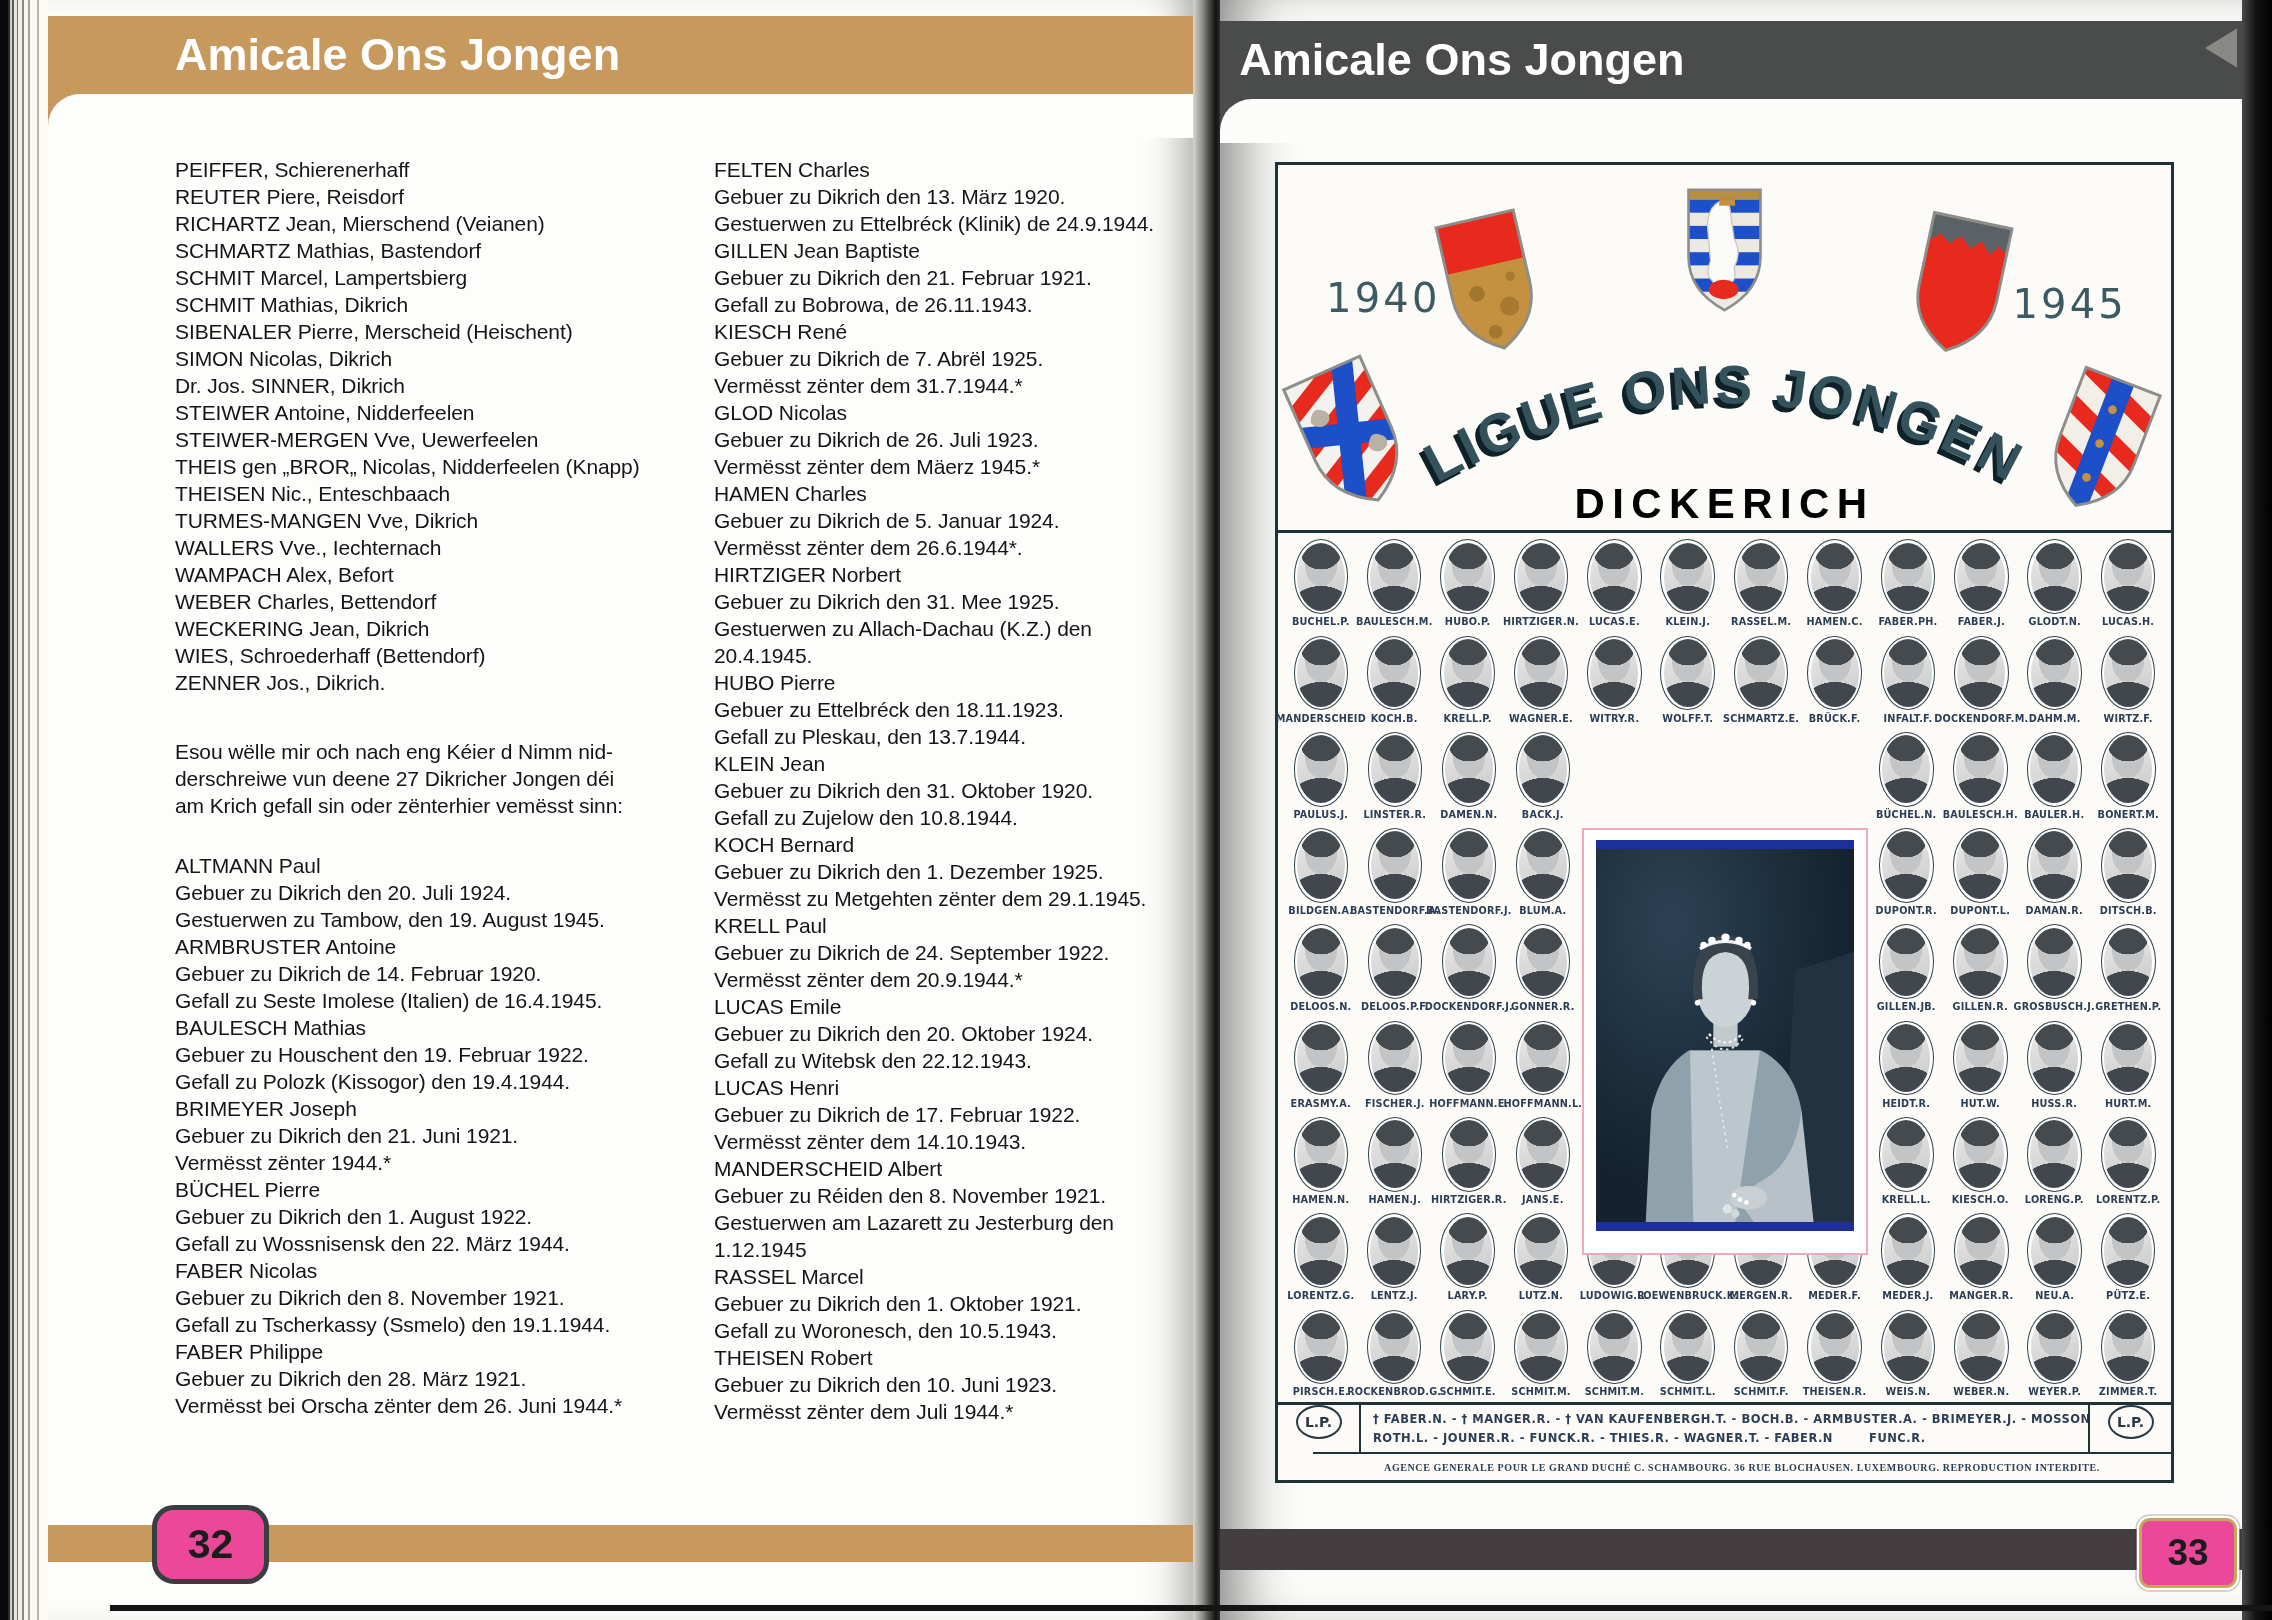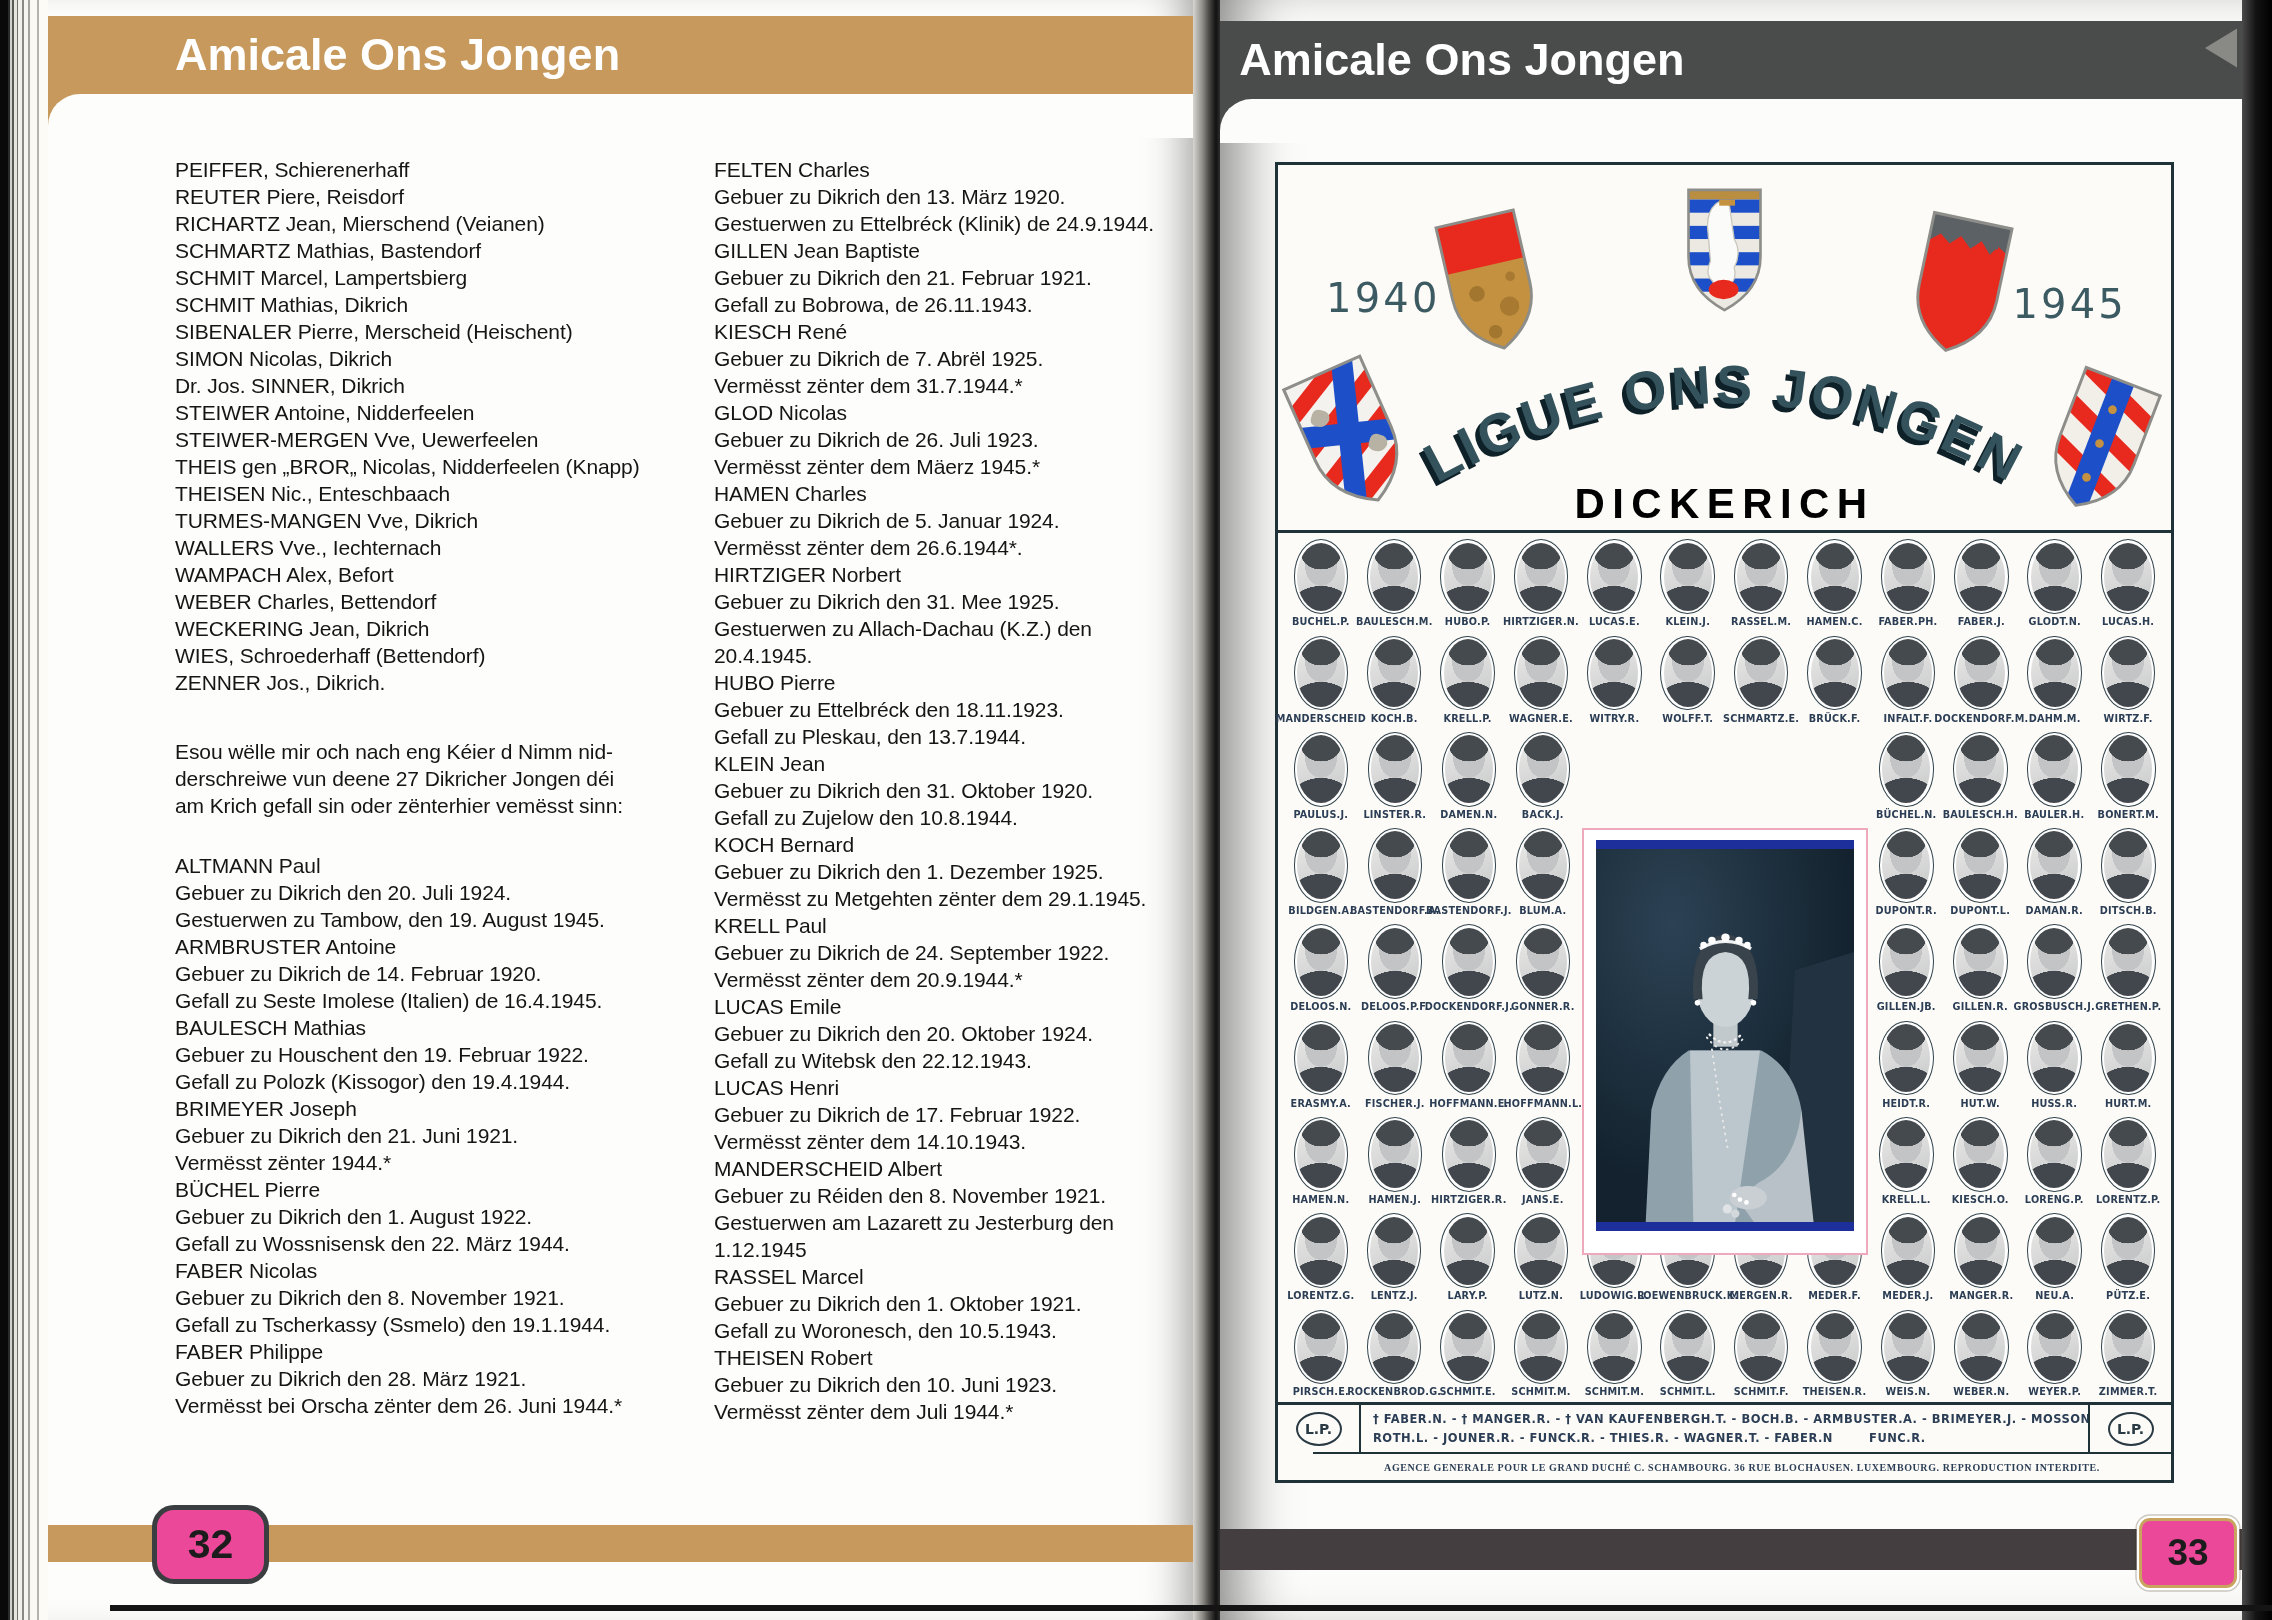--- a/index.html
+++ b/index.html
@@ -95,21 +95,21 @@
          letter-spacing:0.2px;color:var(--caption,#2c3e55);white-space:nowrap;}
 
   .photo-frame{position:absolute;left:50%;top:295px;transform:translateX(-50%);
                width:258px;height:391px;background:#fff;border:2.8px solid #efa9bd;
                padding:10px 12px 22px;z-index:4;box-sizing:content-box;}
   .photo{width:100%;height:100%;border-top:9.2px solid #1c2f9a;border-bottom:9.2px solid #1c2f9a;
          background:#13222e;box-sizing:border-box;}
   .photo svg{width:100%;height:100%;display:block;}
 
   .memorial{flex:none;height:47px;border-top:3.2px solid var(--poster_ink,#1f3238);display:flex;}
-  .lp-cell{flex:none;width:81px;display:flex;align-items:center;justify-content:center;
+  .lp-cell{flex:none;width:81px;display:flex;justify-content:center;
            border-right:2.8px solid var(--poster_ink,#1f3238);}
   .lp-cell.rgt{border-right:0;border-left:2.8px solid var(--poster_ink,#1f3238);}
   .lp-oval{width:42px;height:30px;border:2.3px solid #2a3a44;border-radius:50%;display:flex;
            align-items:center;justify-content:center;font-family:"DejaVu Sans",sans-serif;
            font-size:14px;font-weight:700;color:#2a3a44;}
   .mem-lines{flex:1;display:flex;flex-direction:column;justify-content:space-evenly;
              padding:1.8px 12px;font-family:"DejaVu Sans",sans-serif;font-size:11.5px;font-weight:700;
              color:var(--caption,#2c3e55);letter-spacing:0.5px;white-space:pre;overflow:hidden;}
   .agence{flex:none;height:26px;border-top:2.8px solid var(--poster_ink,#1f3238);display:flex;
           align-items:center;justify-content:center;font-family:Liberation Serif, serif;

